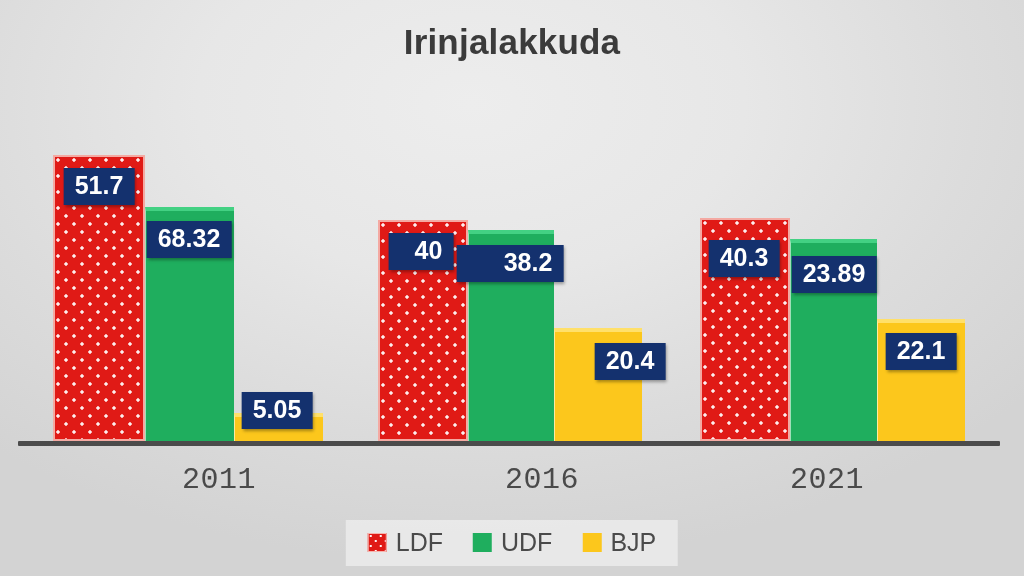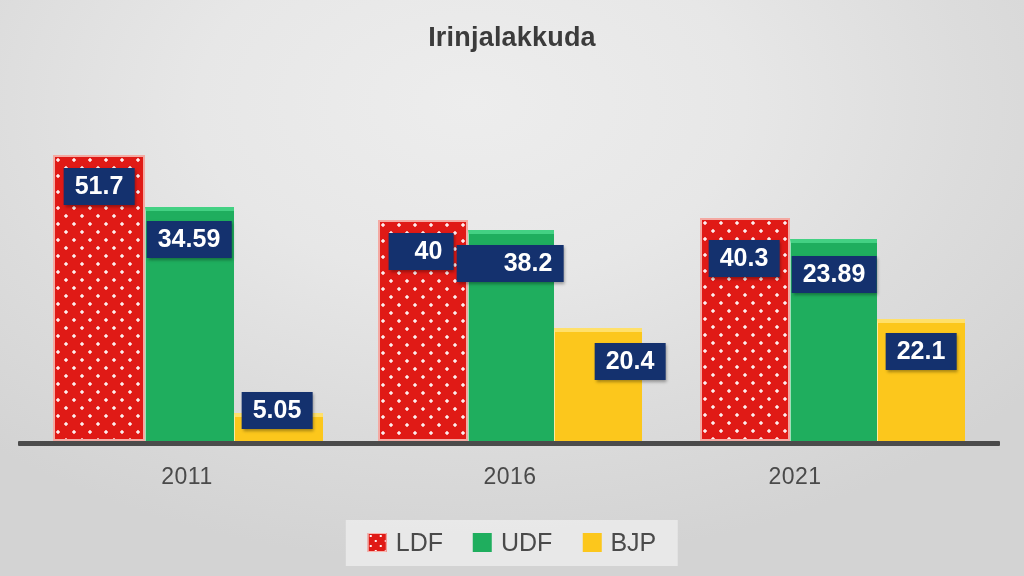--- a/index.html
+++ b/index.html
@@ -10,21 +10,21 @@
   }
   #stage{
     position:relative;width:1024px;height:576px;
     background:
       radial-gradient(ellipse 720px 460px at 46% 18%, #ededed 0%, #e7e7e7 38%, #dcdcdc 70%, #d3d3d3 100%);
   }
   
   #chart-title{
     position:absolute;left:0;top:22px;width:1024px;
     text-align:center;
-    font-size:27px;font-weight:bold;color:#3b3b3b;
+    font-size:35px;font-weight:bold;color:#3b3b3b;
     letter-spacing:.2px;
   }
   
   #plot{position:absolute;left:0;top:0;width:1024px;height:576px;}
   #baseline{
     position:absolute;left:18px;top:441px;width:982px;height:5px;
     background:#4b4b4b;border-radius:1px;
   }
   .bar{
     position:absolute;bottom:135px;   
@@ -60,23 +60,24 @@
     padding:5px 11px 7px 11px;
     line-height:1;
     white-space:nowrap;
     box-shadow:1px 2px 3px rgba(0,0,0,.35);
     transform:translateX(-50%);
   }
   
   .cat{
     position:absolute;top:463px;
     transform:translateX(-50%);
-    font-size:23px;color:#4a4a4a;
-    font-family:Liberation Sans, sans-serif;
+    font-size:30px;color:#4a4a4a;
+    font-family:Liberation Mono, monospace;
     letter-spacing:.5px;
+    margin-left:32px;
   }
   
   #legend{
     position:absolute;left:50%;transform:translateX(-50%);
     top:520px;
     background:rgba(240,240,240,.72);
     padding:8px 22px 9px 22px;
     display:flex;align-items:center;gap:30px;
     border-radius:0;
   }
@@ -109,21 +110,21 @@
         <div class="bar ldf" style="left: 378px; width: 90px; height: 221px;"></div>
         <div class="bar udf" style="left: 468px; width: 86px; height: 211px;"></div>
         <div class="bar bjp" style="left: 554px; width: 88px; height: 113px;"></div>
         <div class="bar ldf" style="left: 700px; width: 90px; height: 223px;"></div>
         <div class="bar udf" style="left: 790px; width: 87px; height: 202px;"></div>
         <div class="bar bjp" style="left: 877px; width: 88px; height: 122px;"></div>
       </div>
     <div id="baseline"></div>
     <div id="labels-layer">
         <div class="vlabel" style="left: 99px; top: 168px;">51.7</div>
-        <div class="vlabel" style="left: 189px; top: 221px;">34.59</div>
+        <div class="vlabel" style="left: 189px; top: 221px;">68.32</div>
         <div class="vlabel" style="left: 277px; top: 392px;">5.05</div>
         <div class="vlabel" style="left: 421px; top: 233px; padding-left: 26px;">40</div>
         <div class="vlabel" style="left: 510px; top: 245px; padding-left: 47px;">38.2</div>
         <div class="vlabel" style="left: 630px; top: 343px;">20.4</div>
         <div class="vlabel" style="left: 744px; top: 240px;">40.3</div>
         <div class="vlabel" style="left: 834px; top: 256px;">23.89</div>
         <div class="vlabel" style="left: 921px; top: 333px;">22.1</div>
       </div>
     <div id="cats-layer">
         <div class="cat" style="left: 187px;">2011</div>

